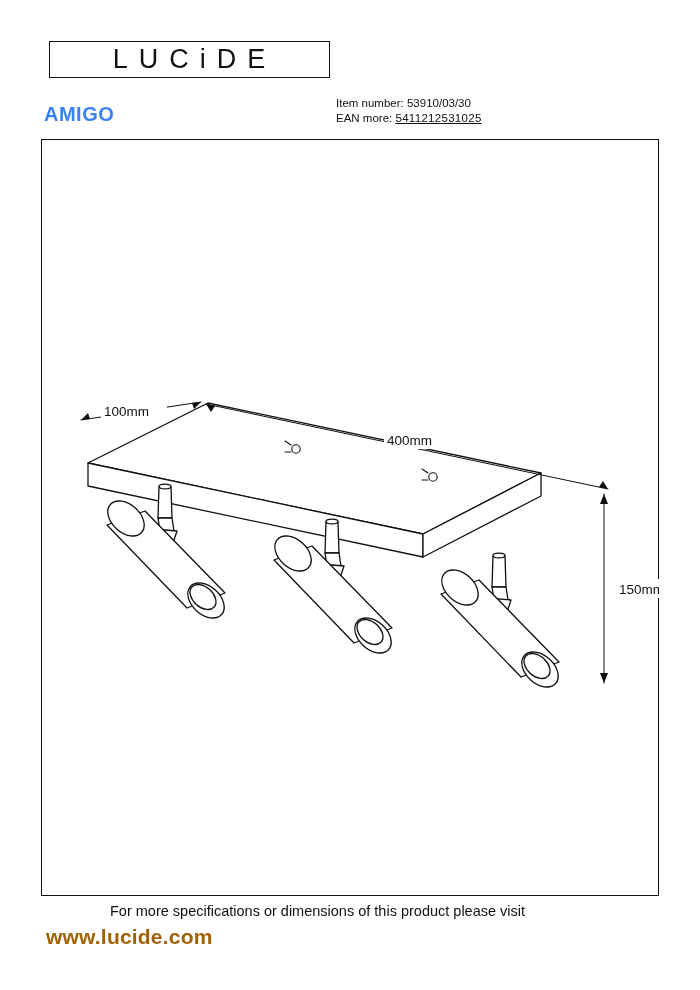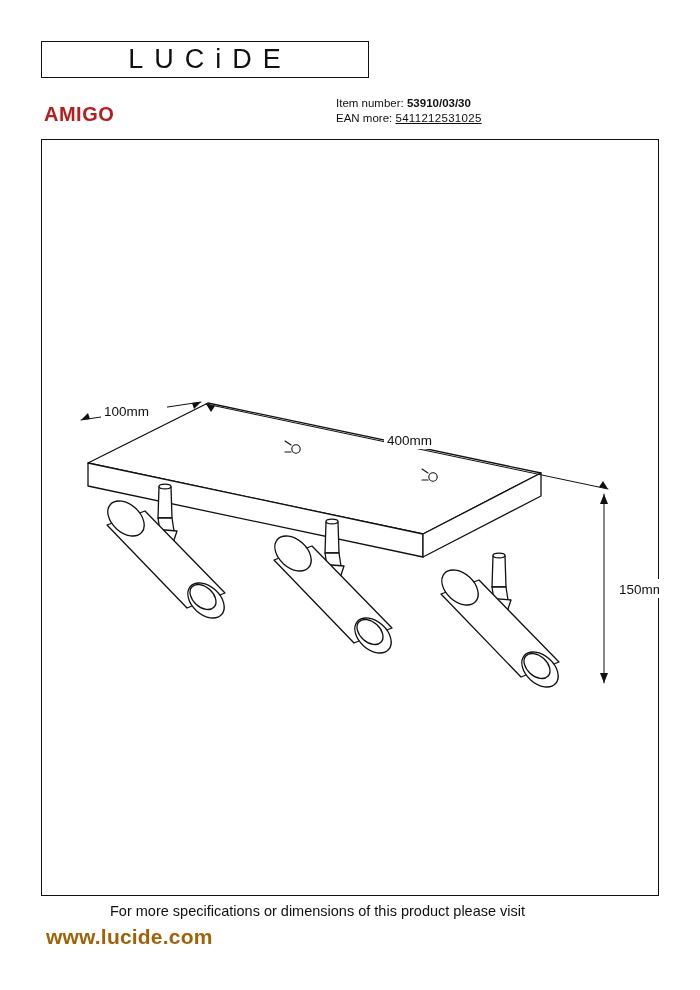--- a/index.html
+++ b/index.html
@@ -12,23 +12,23 @@
     height: 990px;
     font-family: "Liberation Sans", sans-serif;
     color: #1a1a1a;
     position: relative;
     overflow: hidden;
   }
 
   
   .logo-box {
     position: absolute;
-    left: 41px;
+    left: 49px;
     top: 41px;
-    width: 328px;
+    width: 281px;
     height: 37px;
     border: 1.6px solid #111;
     box-sizing: border-box;
     display: flex;
     align-items: center;
     justify-content: center;
   }
   .logo-text {
     font-family: "Liberation Sans", sans-serif;
     font-size: 27px;
@@ -40,32 +40,32 @@
   }
 
   
   .product-name {
     position: absolute;
     left: 44px;
     top: 103px;
     font-size: 20px;
     font-weight: bold;
     letter-spacing: 0.5px;
-    color: #b91c1c;
+    color: #3b82f6;
   }
   .codes {
     position: absolute;
     left: 336px;
     top: 96px;
     font-size: 11.5px;
     line-height: 15px;
     color: #111;
   }
   .codes .lbl { font-weight: normal; }
-  .codes .val-item { font-weight: bold; }
+  .codes .val-item { font-weight: normal; }
   .codes .val-ean { font-weight: normal; letter-spacing: 0.3px; text-decoration: underline; }
 
   
   .frame {
     position: absolute;
     left: 41px;
     top: 139px;
     width: 618px;
     height: 757px;
     border: 1.4px solid #111;

